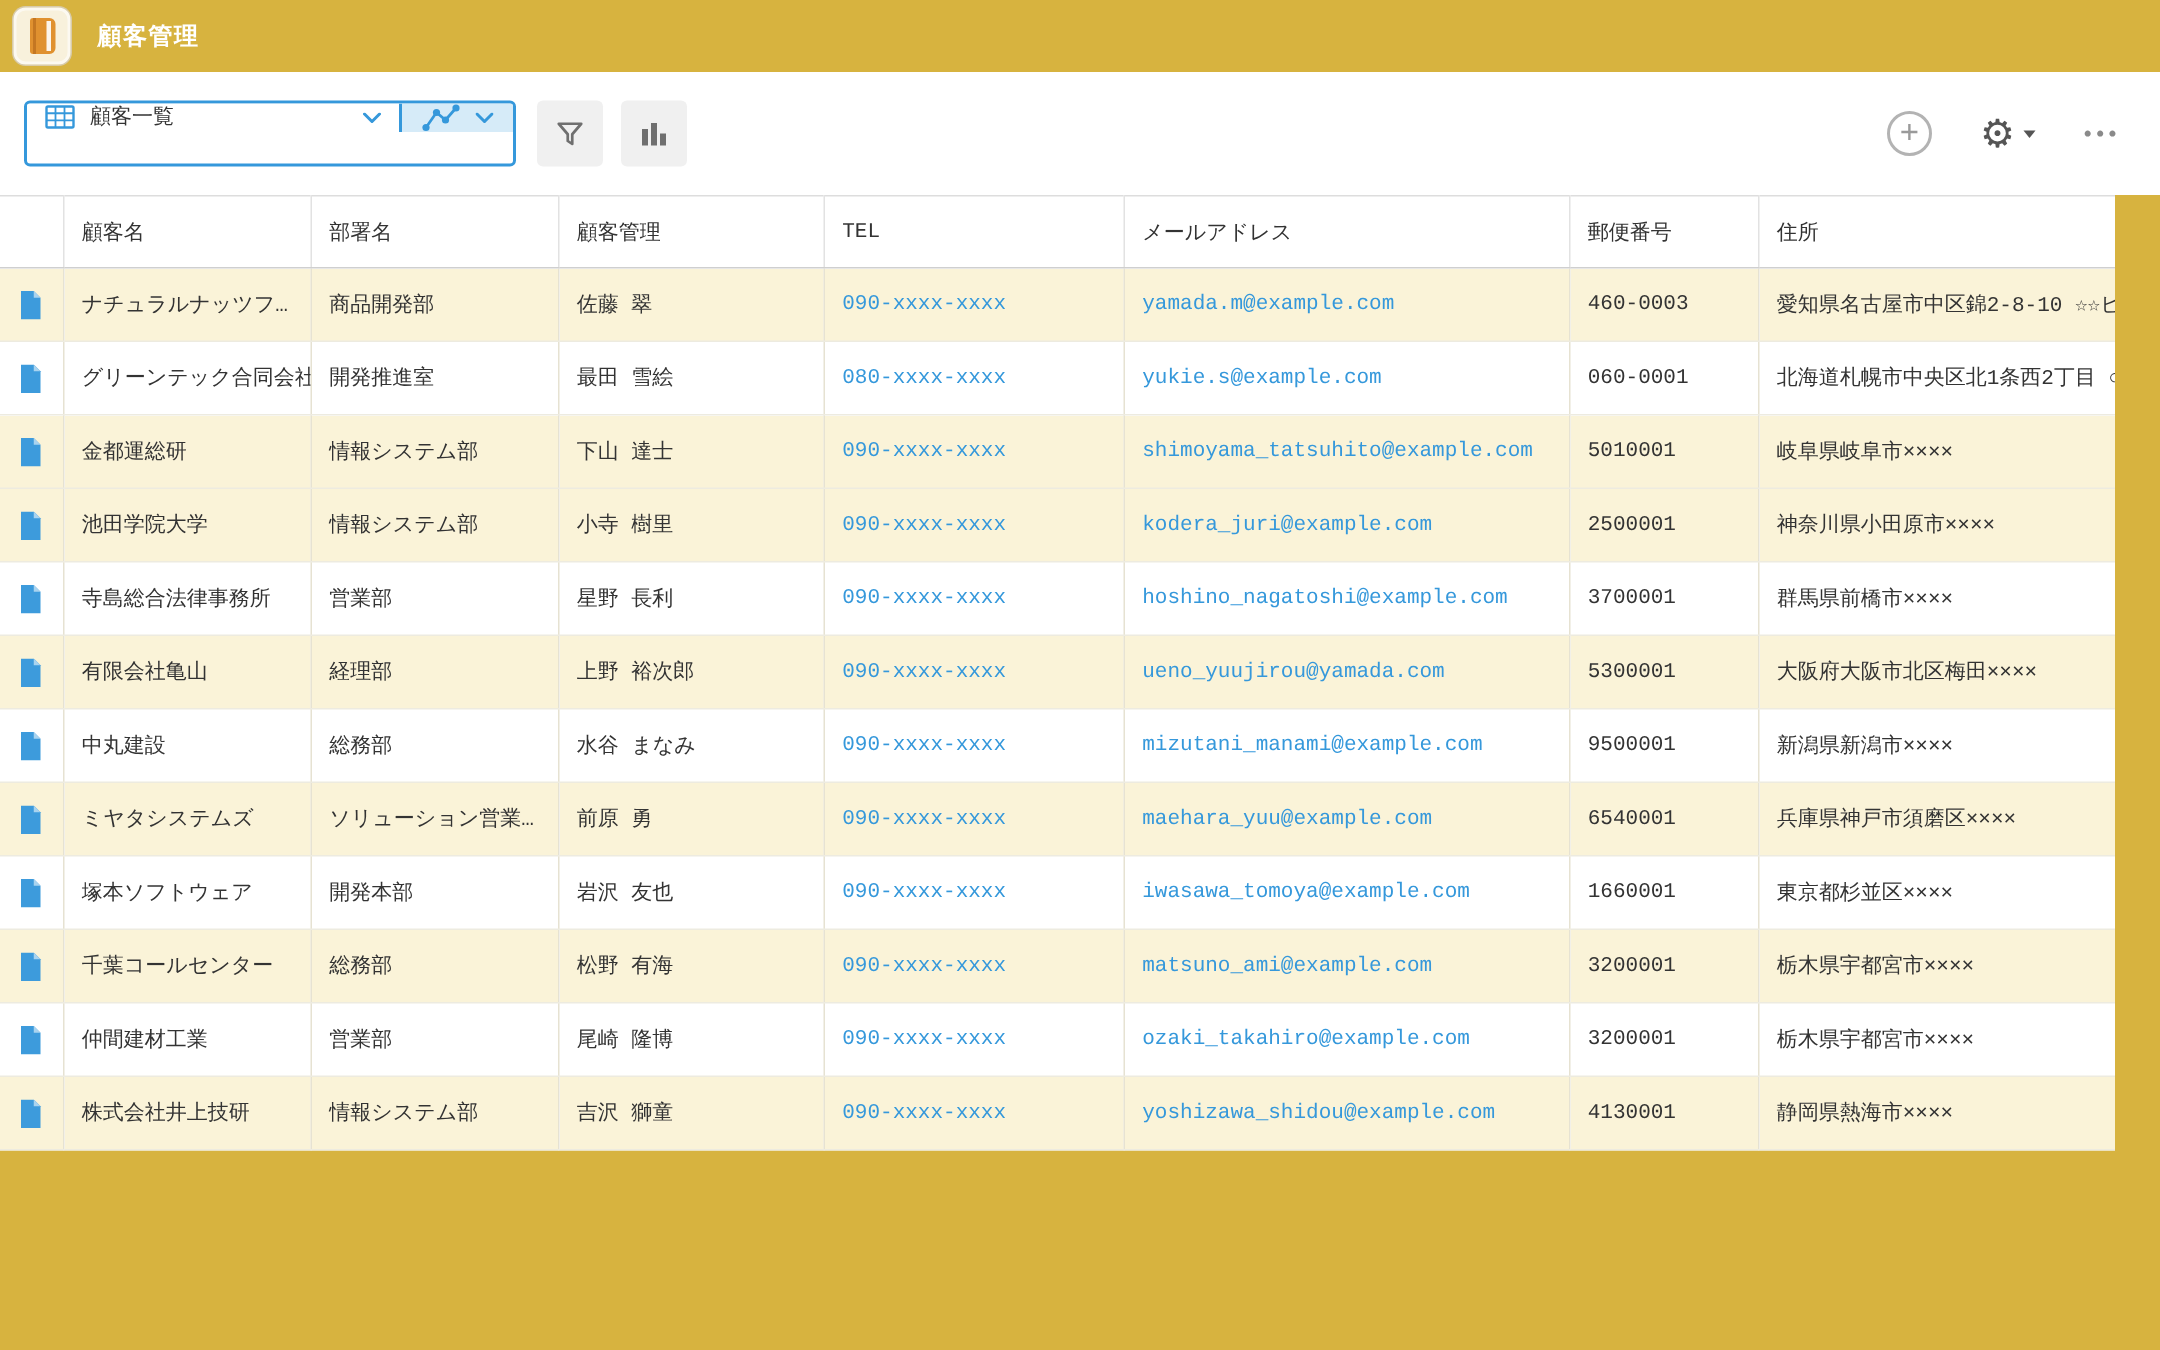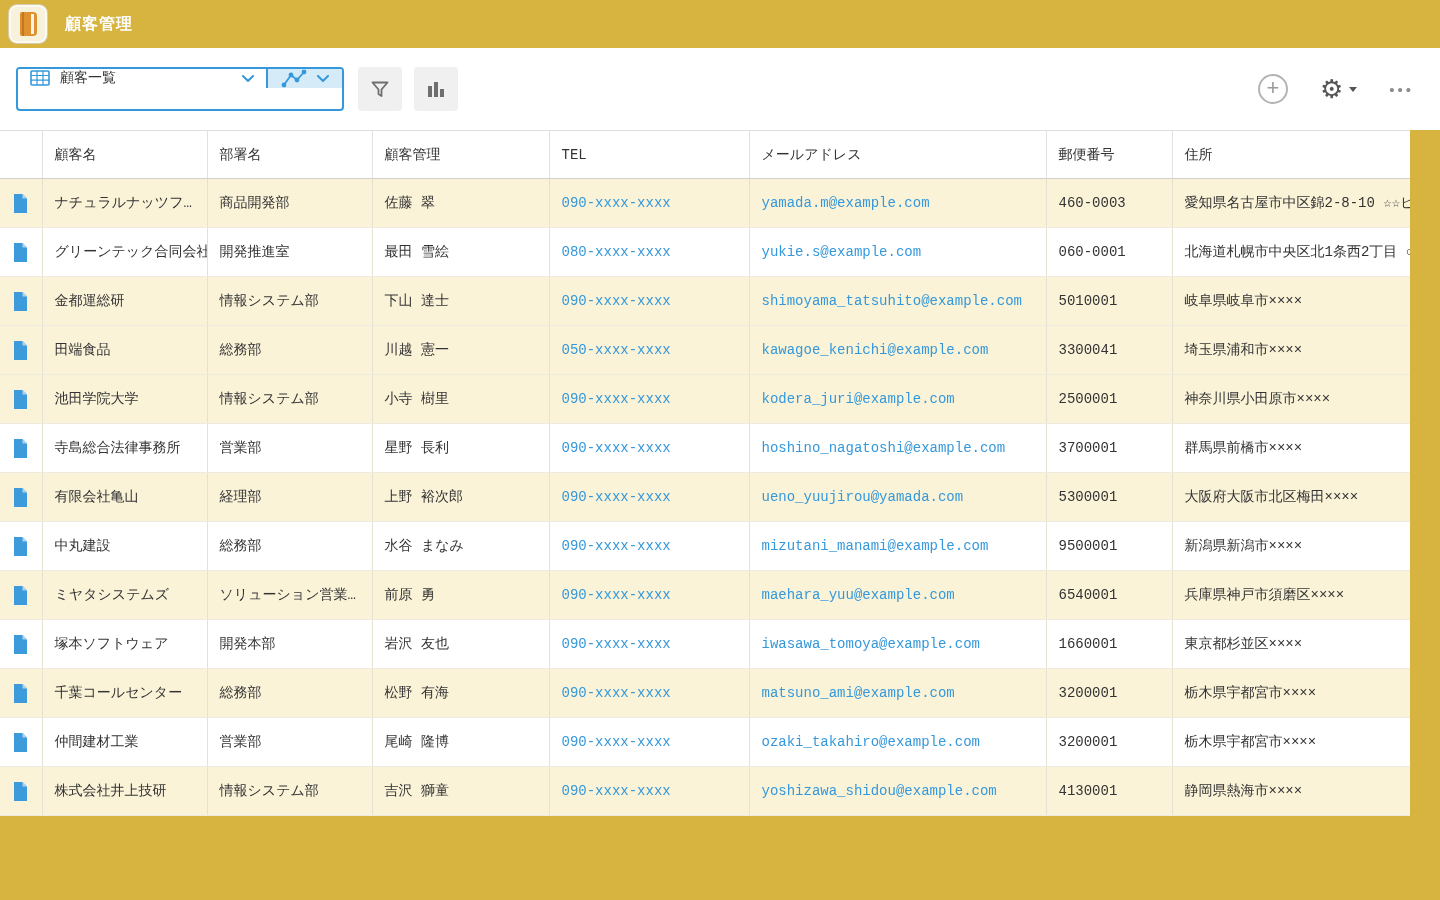--- a/index.html
+++ b/index.html
@@ -241,36 +241,20 @@
     <td>岐阜県岐阜市××××</td>
   </tr>
         <tr class="alt">
     <td class="c-icon">
       <span class="doc-btn">
               <svg width="15" height="19" viewBox="0 0 15 19">
                 <path d="M1 0 h8.5 L14 4.5 V19 H1 Z" fill="#3d9bdc"></path>
                 <path d="M9.5 0 L14 4.5 H9.5 Z" fill="#a9d3ef"></path>
               </svg>
             </span></td>
-    <td>田端食品</td>
-    <td>総務部</td>
-    <td>川越 憲一</td>
-    <td><a class="cell-link">050-xxxx-xxxx</a></td>
-    <td><a class="cell-link">kawagoe_kenichi@example.com</a></td>
-    <td>3300041</td>
-    <td>埼玉県浦和市××××</td>
-  </tr>
-        <tr class="alt">
-    <td class="c-icon">
-      <span class="doc-btn">
-              <svg width="15" height="19" viewBox="0 0 15 19">
-                <path d="M1 0 h8.5 L14 4.5 V19 H1 Z" fill="#3d9bdc"></path>
-                <path d="M9.5 0 L14 4.5 H9.5 Z" fill="#a9d3ef"></path>
-              </svg>
-            </span></td>
     <td>池田学院大学</td>
     <td>情報システム部</td>
     <td>小寺 樹里</td>
     <td><a class="cell-link">090-xxxx-xxxx</a></td>
     <td><a class="cell-link">kodera_juri@example.com</a></td>
     <td>2500001</td>
     <td>神奈川県小田原市××××</td>
   </tr>
         <tr class="">
     <td class="c-icon">

